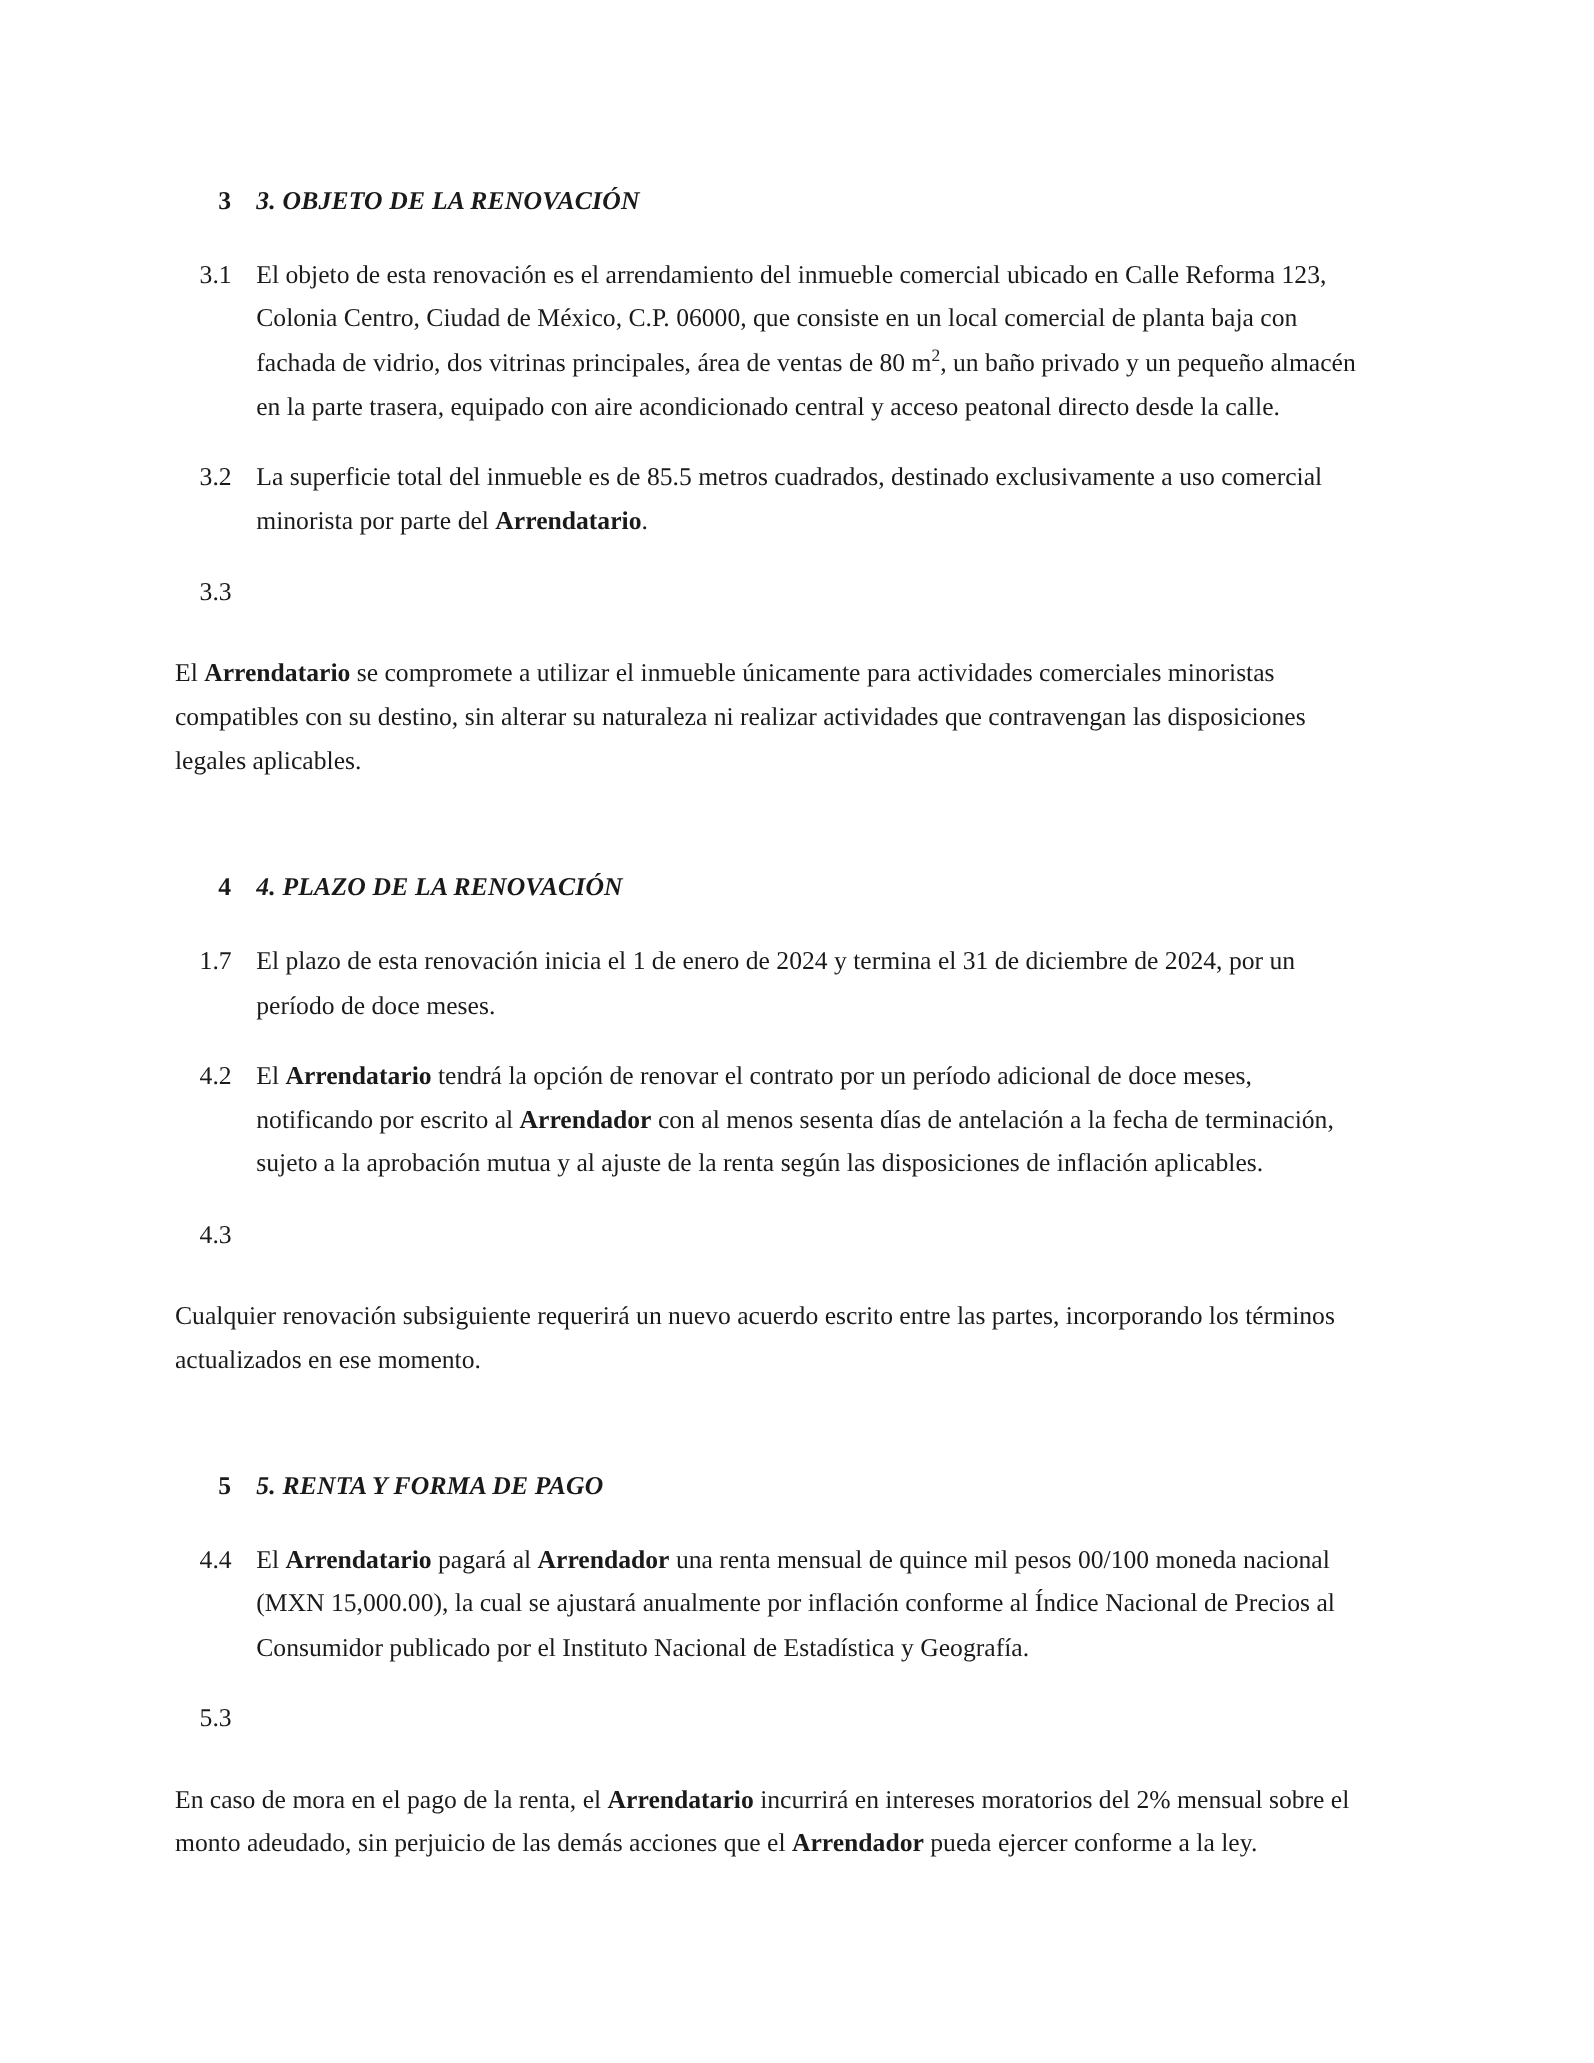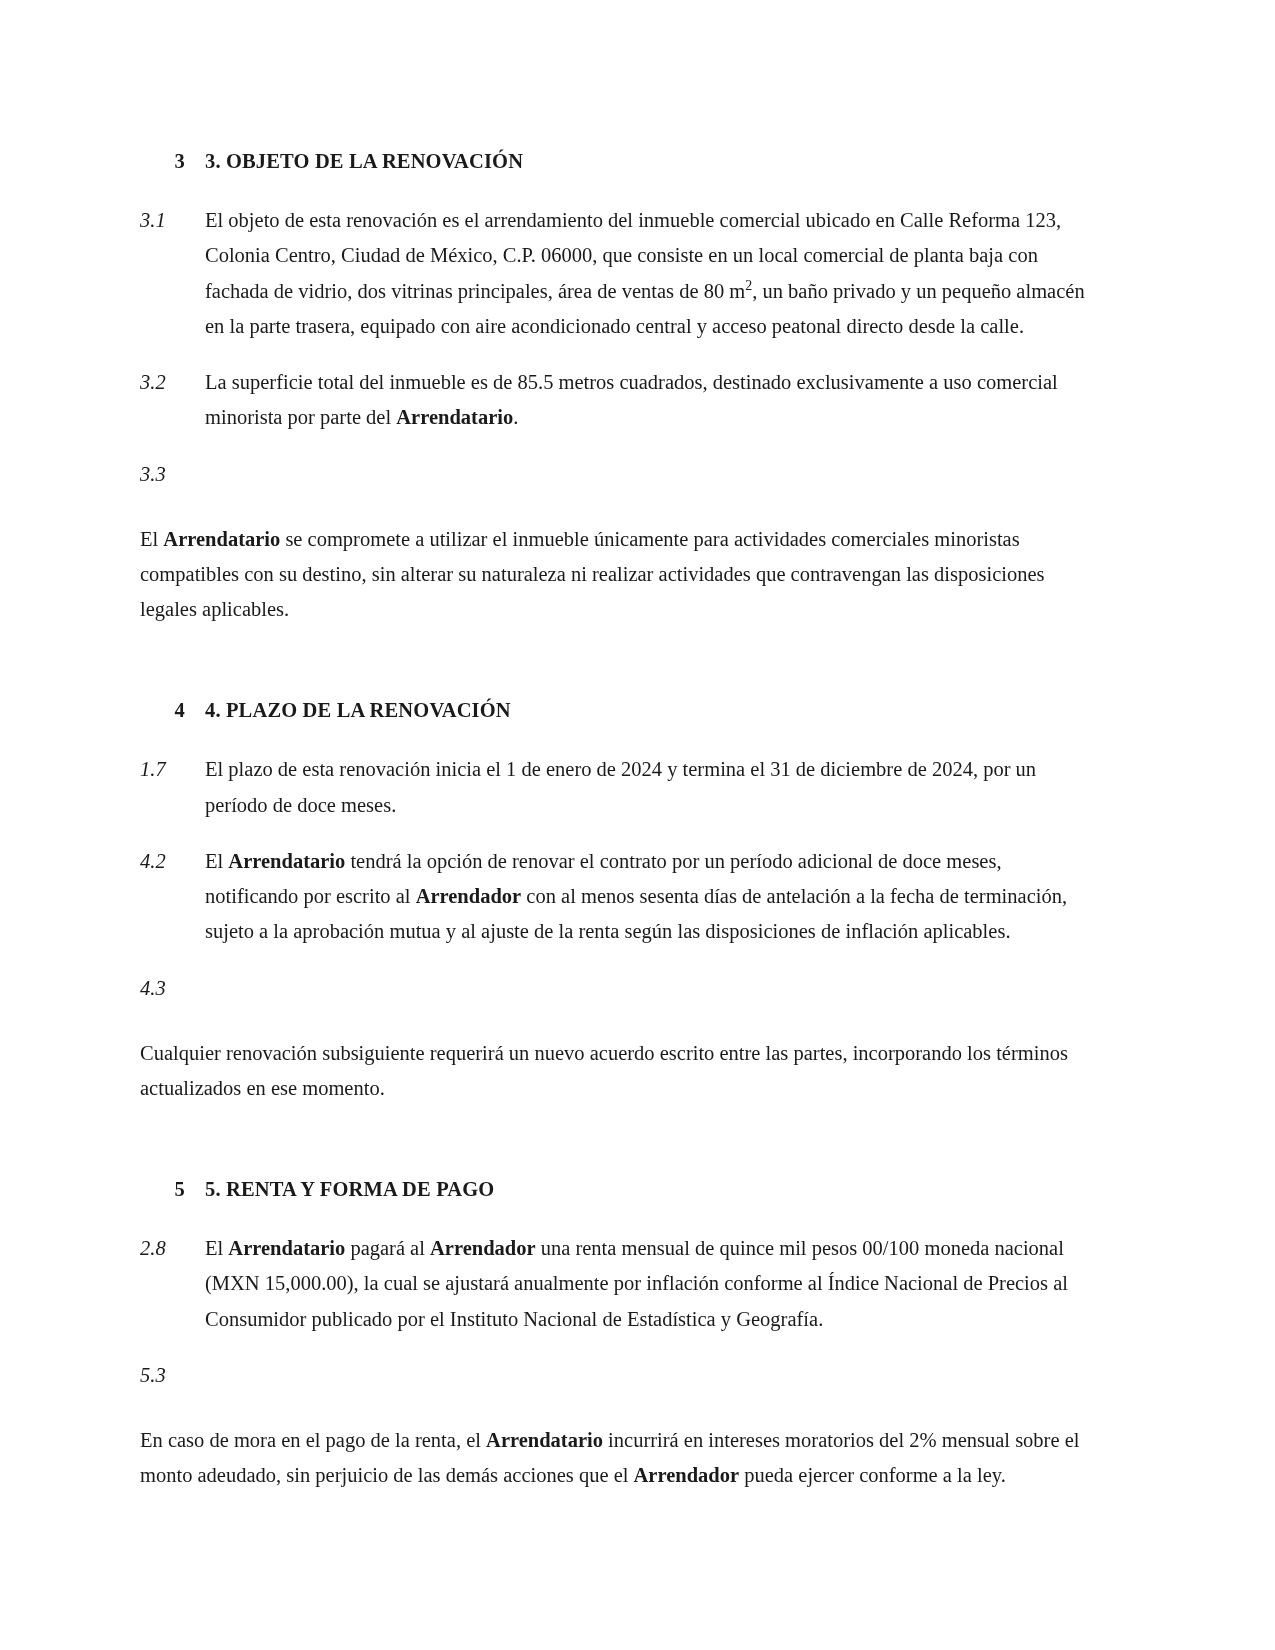--- a/index.html
+++ b/index.html
@@ -41,40 +41,40 @@
   }
   .section-heading .sec-num {
     width: 40px;
     flex: 0 0 40px;
     text-align: right;
     padding-right: 20px;
     box-sizing: border-box;
   }
   .section-heading .sec-title {
     flex: 1 1 auto;
+    font-style: italic;
   }
   
   .clause {
     display: flex;
     align-items: baseline;
     margin: 0 0 21px 0;
     font-size: 20.5px;
     line-height: 1.72;
   }
   .clause:last-child {
     margin-bottom: 0;
     flex-direction: column;
   }
   .clause .clause-num {
     width: 65px;
     flex: 0 0 65px;
-    text-align: left;
+    text-align: center;
     padding-right: 0;
     box-sizing: border-box;
-    font-style: italic;
   }
   .clause .clause-text {
     flex: 1 1 auto;
     text-align: left;
   }
   b, strong {
     font-weight: bold;
   }
   sup {
     font-size: 0.68em;
@@ -122,21 +122,21 @@
           <span class="clause-num">4.3</span>
           <span class="clause-text">Cualquier renovación subsiguiente requerirá un nuevo acuerdo escrito entre las partes, incorporando los términos actualizados en ese momento.</span>
         </div>
       </div>
       <div class="section">
         <div class="section-heading">
           <span class="sec-num">5</span>
           <span class="sec-title">5. RENTA Y FORMA DE PAGO</span>
         </div>
         <div class="clause">
-          <span class="clause-num">2.8</span>
+          <span class="clause-num">4.4</span>
           <span class="clause-text">El <b>Arrendatario</b> pagará al <b>Arrendador</b> una renta mensual de quince mil pesos 00/100 moneda nacional (MXN 15,000.00), la cual se ajustará anualmente por inflación conforme al Índice Nacional de Precios al Consumidor publicado por el Instituto Nacional de Estadística y Geografía.</span>
         </div>
         <div class="clause">
           <span class="clause-num">5.3</span>
           <span class="clause-text">En caso de mora en el pago de la renta, el <b>Arrendatario</b> incurrirá en intereses moratorios del 2% mensual sobre el monto adeudado, sin perjuicio de las demás acciones que el <b>Arrendador</b> pueda ejercer conforme a la ley.</span>
         </div>
       </div>
     </div>
 </div>
 

